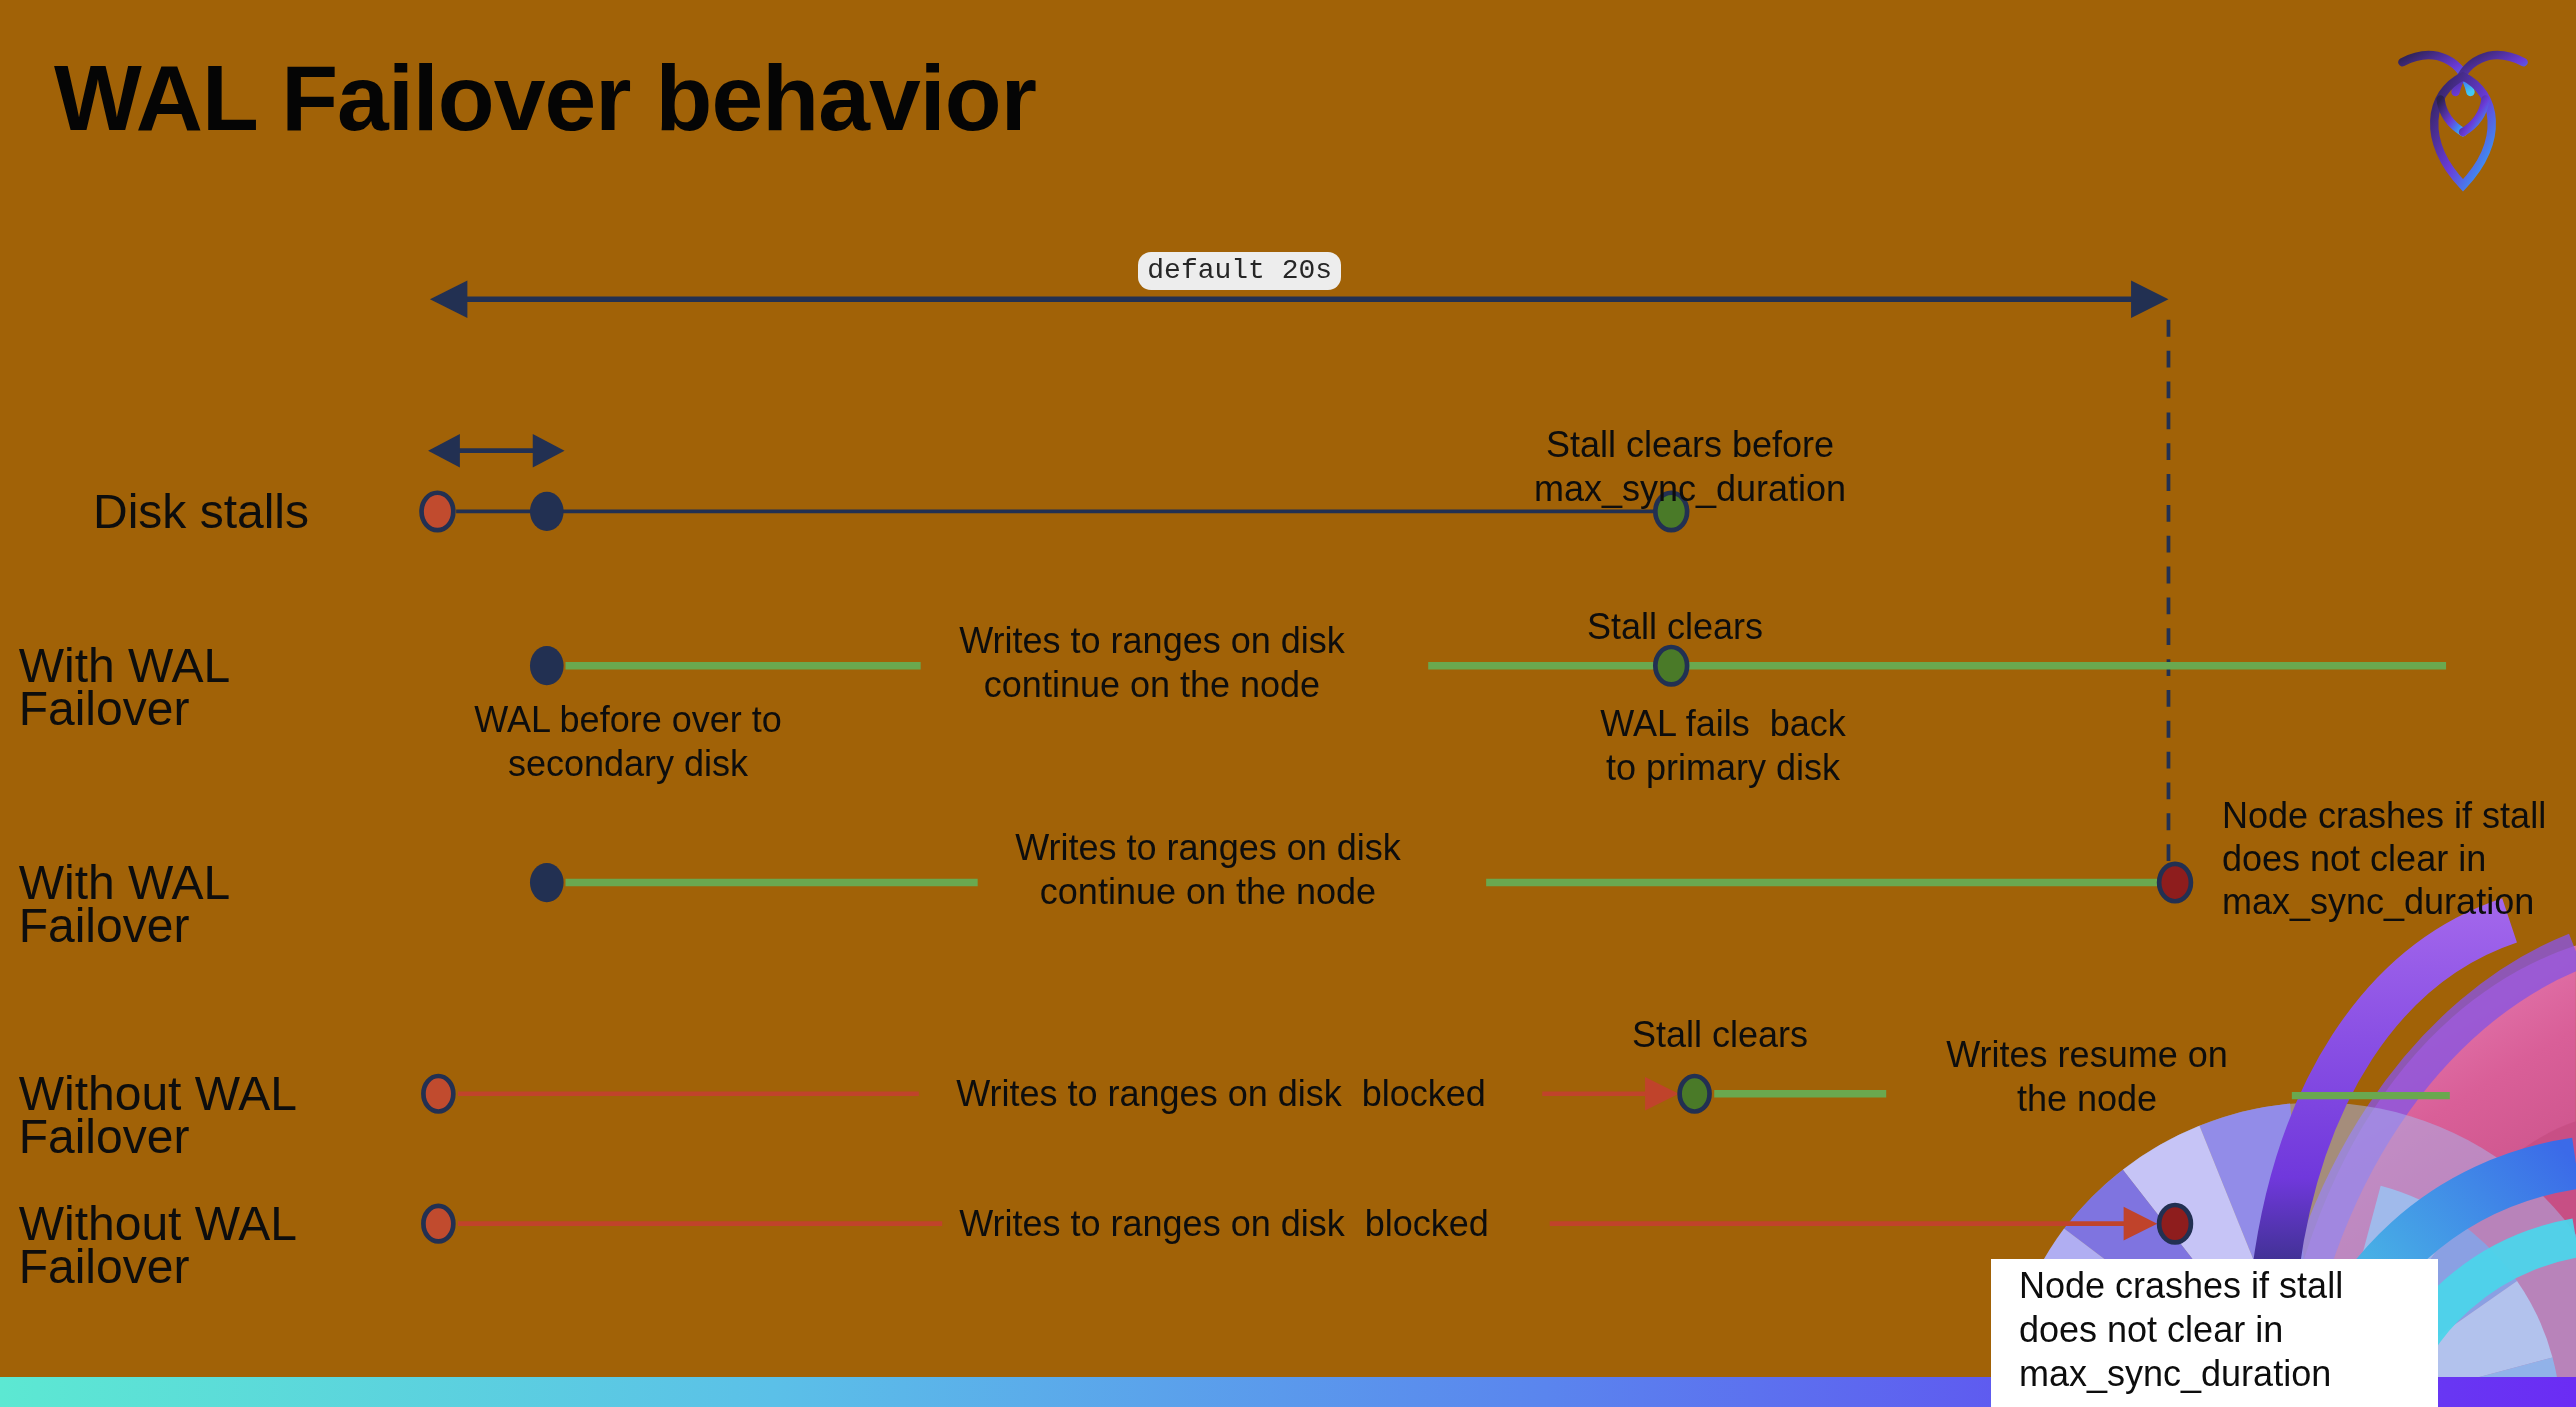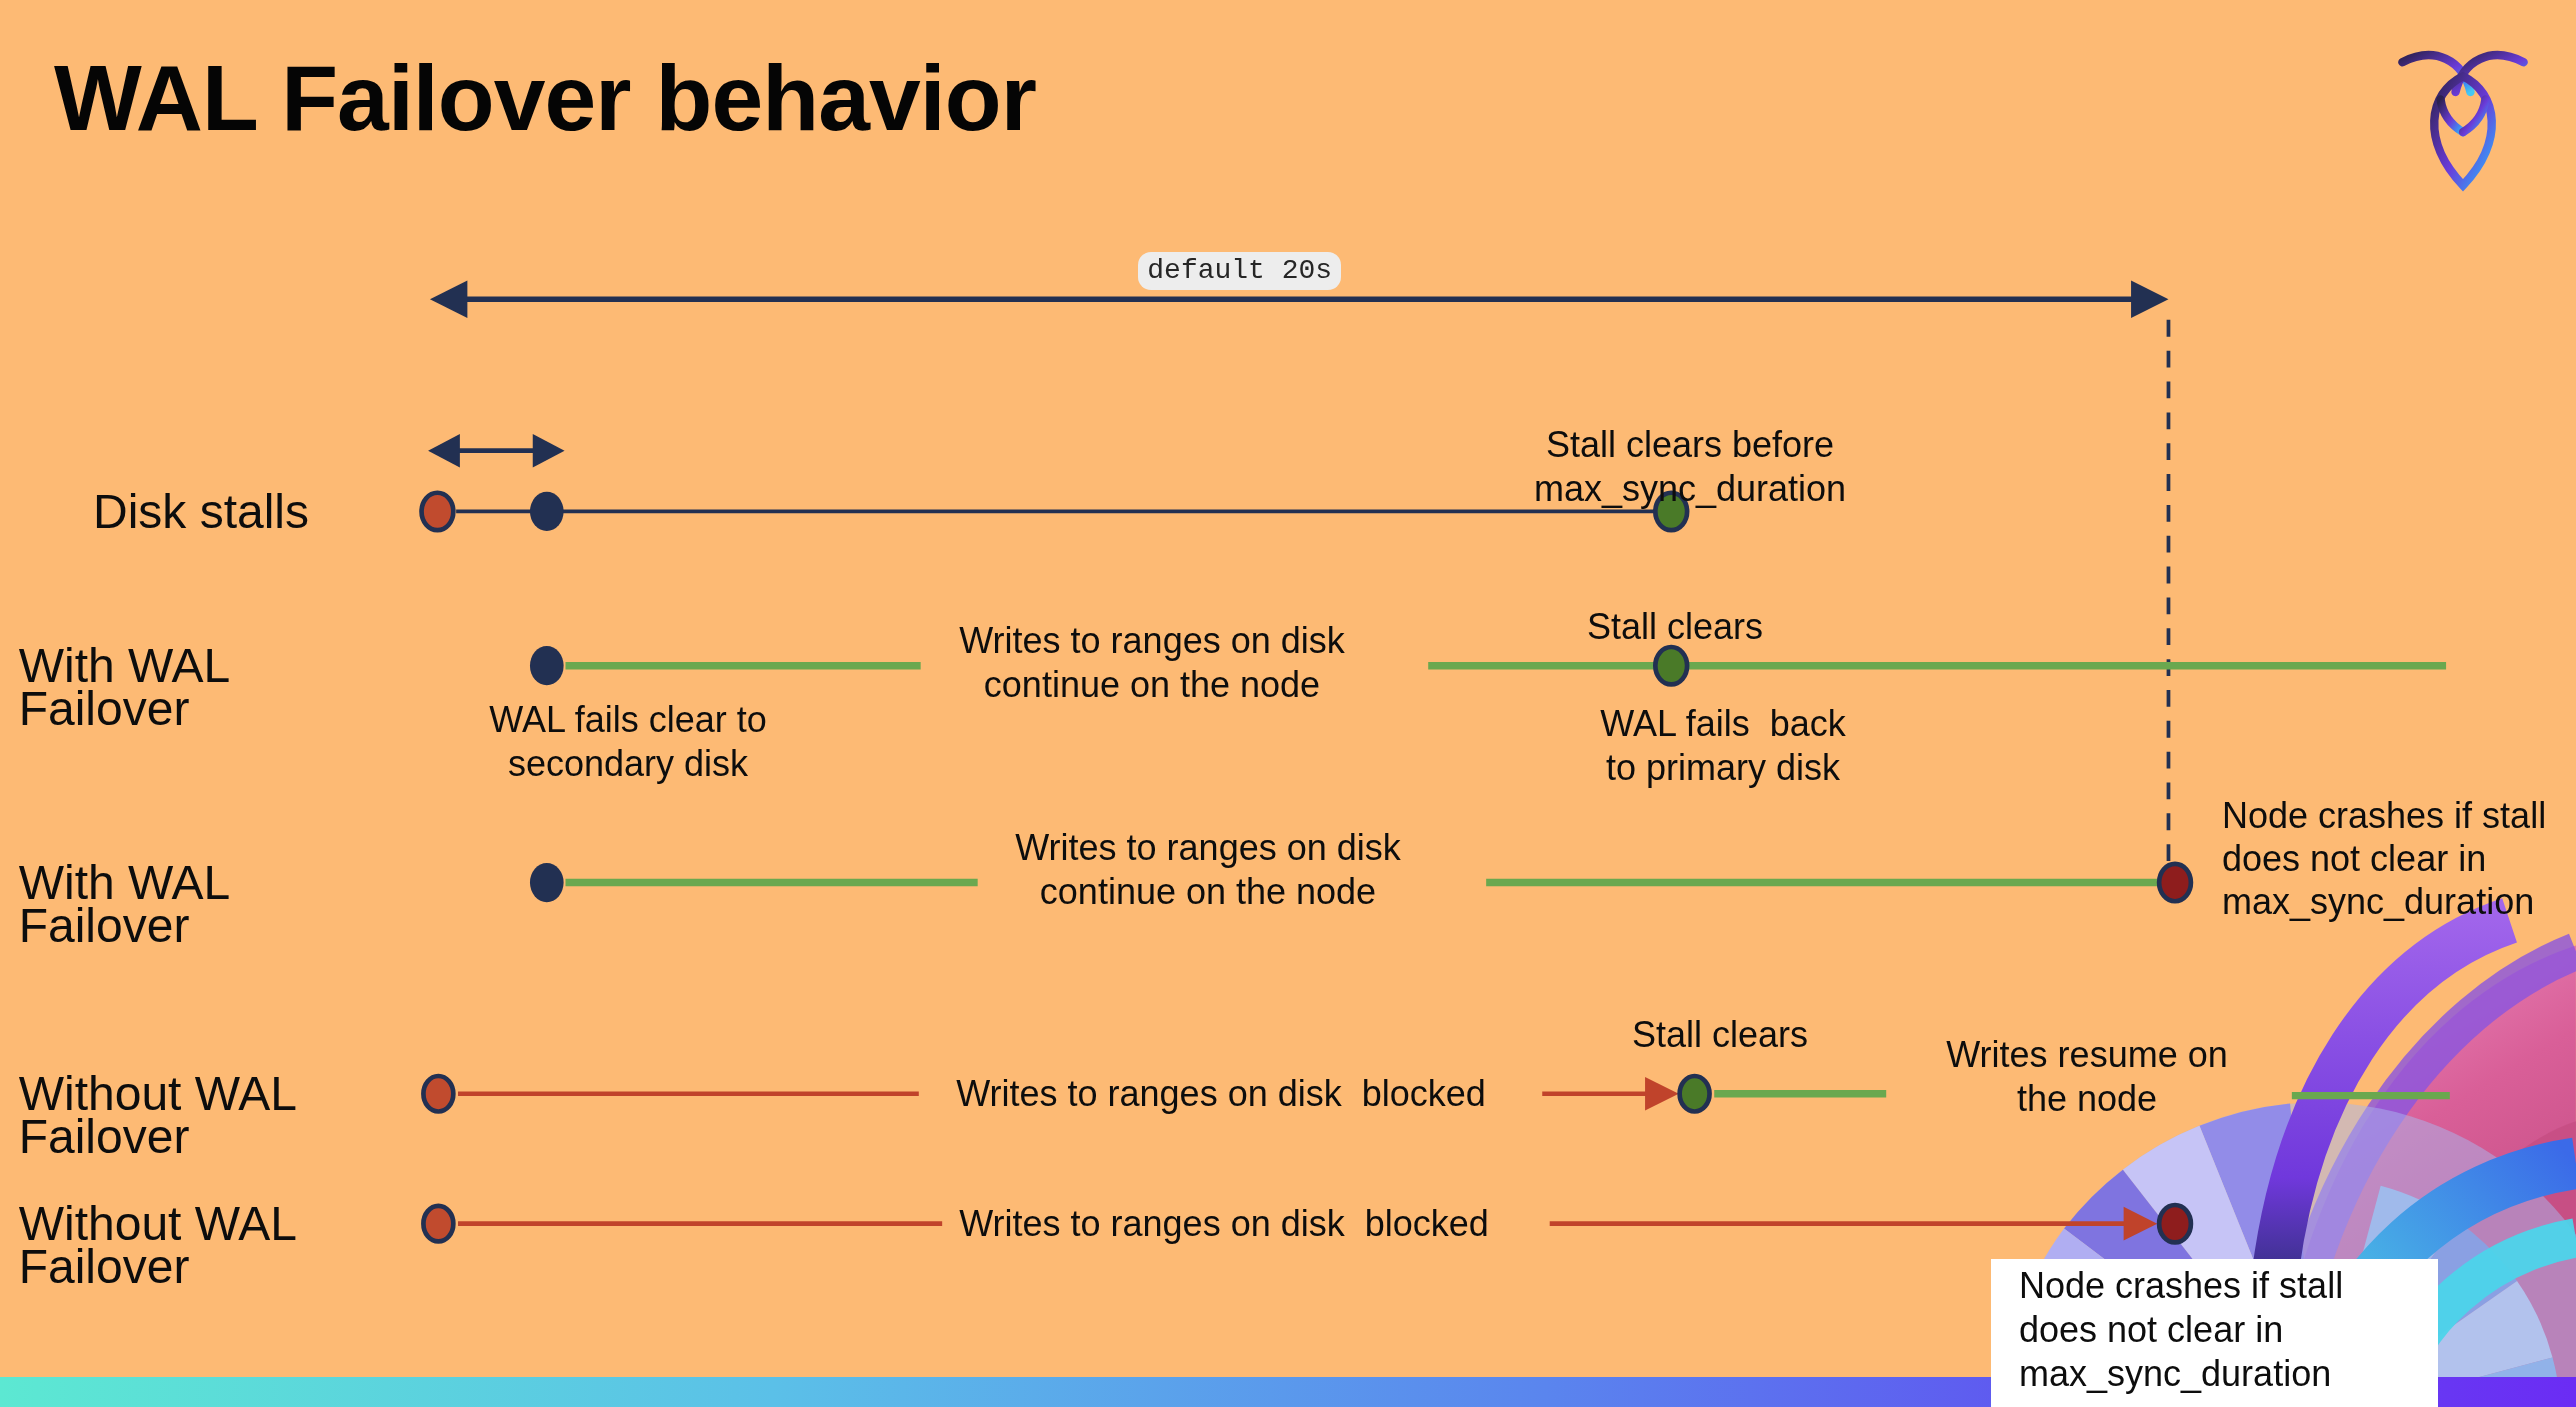--- a/index.html
+++ b/index.html
@@ -1,16 +1,16 @@
 <!DOCTYPE html>
 <html style="font-size:15px"><head>
 <meta charset="utf-8">
 <style>
   html,body{margin:0;padding:0;background:#ffffff;}
-  .slide{position:relative;width:2576px;height:1408px;background:#fdba74;overflow:hidden;
+  .slide{position:relative;width:2576px;height:1408px;background:#a16207;overflow:hidden;
          font-family:"Liberation Sans",sans-serif;color:#0d0d0d;}
   .title{position:absolute;left:54px;top:45px;font-size:93px;font-weight:bold;
          letter-spacing:-0.9px;color:#050505;margin:0;}
   .logo{position:absolute;left:2393px;top:34px;width:140px;height:159px;}
   .artwork{position:absolute;left:1907px;top:897px;width:669px;height:510px;}
   .bottom-bar{position:absolute;left:0;top:1377px;width:2576px;height:31px;
     background:linear-gradient(90deg,#5ce8d2 0%,#5bc0e8 30%,#5a85ee 60%,#5f55f0 80%,#6b2cf4 100%);}
   .connectors{position:absolute;left:0;top:0;width:2576px;height:1408px;}
   .mono-label{position:absolute;display:flex;flex-direction:column;align-items:flex-start;gap:3.7px;
     font-family:"Liberation Mono",monospace;font-size:28px;color:#262626;}
@@ -155,21 +155,21 @@
   <div class="rowlabel z4" style="left:18.7px;top:861px;width:313px;">With WAL Failover</div>
   <div class="rowlabel z4" style="left:18.7px;top:1072px;width:365px;">Without WAL Failover</div>
   <div class="rowlabel z4" style="left:18.7px;top:1202px;width:365px;">Without WAL Failover</div>
 
   <div class="note z4" style="left:1690px;top:411px;margin-top:12px;">Stall clears before
 max_sync_duration</div>
 
   <div class="note z4" style="left:1152px;top:619px;">Writes to ranges on disk
 continue on the node</div>
   <div class="note z4" style="left:1675px;top:605px;">Stall clears</div>
-  <div class="note z4" style="left:628px;top:698px;">WAL fails clear to
+  <div class="note z4" style="left:628px;top:698px;">WAL before over to
 secondary disk</div>
   <div class="note z4" style="left:1695px;top:702px;margin-left:28px;">WAL fails  back
 to primary disk</div>
 
   <div class="note z4" style="left:1208px;top:826px;">Writes to ranges on disk
 continue on the node</div>
   <div class="note left z4" style="left:2222px;top:794px;">Node crashes if stall
 does not clear in
 max_sync_duration</div>
 

